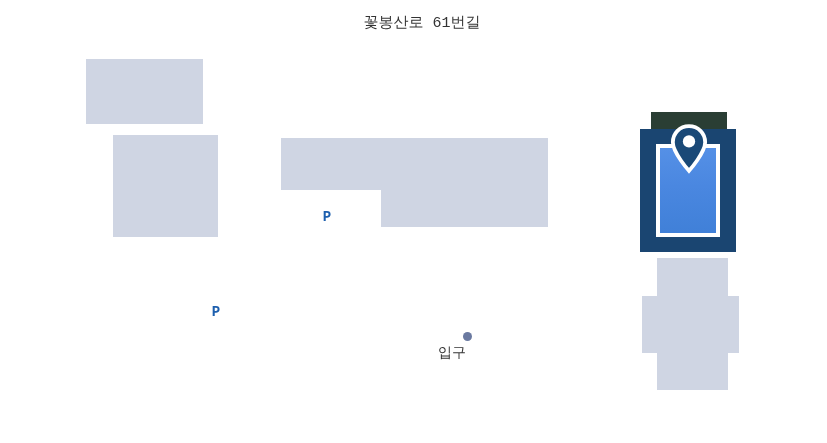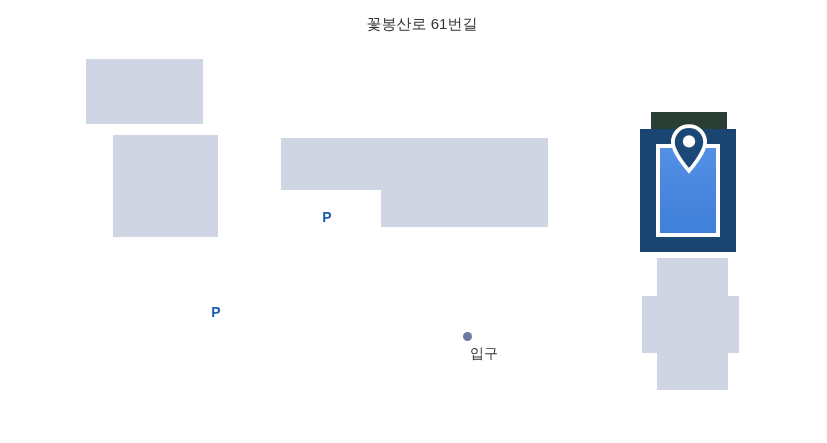--- a/index.html
+++ b/index.html
@@ -7,20 +7,21 @@
     padding: 0;
     background: #ffffff;
     font-family: "Liberation Sans", "DejaVu Sans", sans-serif;
   }
   .map-canvas {
     position: relative;
     width: 739px;
     height: 443px;
     background: var(--page-bg, #ffffff);
     overflow: hidden;
+    font-family: Liberation Mono, monospace;
   }
   .abs { position: absolute; }
 
   .road-label {
     color: var(--road-text, #333333);
     font-size: 15px;
     line-height: 16px;
     text-align: center;
     white-space: nowrap;
   }
@@ -70,21 +71,21 @@
   .parking-1 { left: 317px; top: 210px; }
   .parking-2 { left: 206px; top: 305px; }
 
   .entrance-dot {
     left: 463px; top: 332px; width: 9px; height: 9px;
     border-radius: 50%;
     background: var(--entrance-dot, #6a79a0);
   }
   .entrance-label {
     left: 438px; top: 345px; width: 60px;
-    text-align: right;
+    text-align: left;
     color: var(--road-text, #333333);
     font-size: 14px;
     line-height: 17px;
   }
 
   .road-top    { left: 297px; top: 16px;  width: 250px; }
   .road-bottom { left: 450px; top: 413px; width: 200px; }
 </style>
 </head>
 <body>

